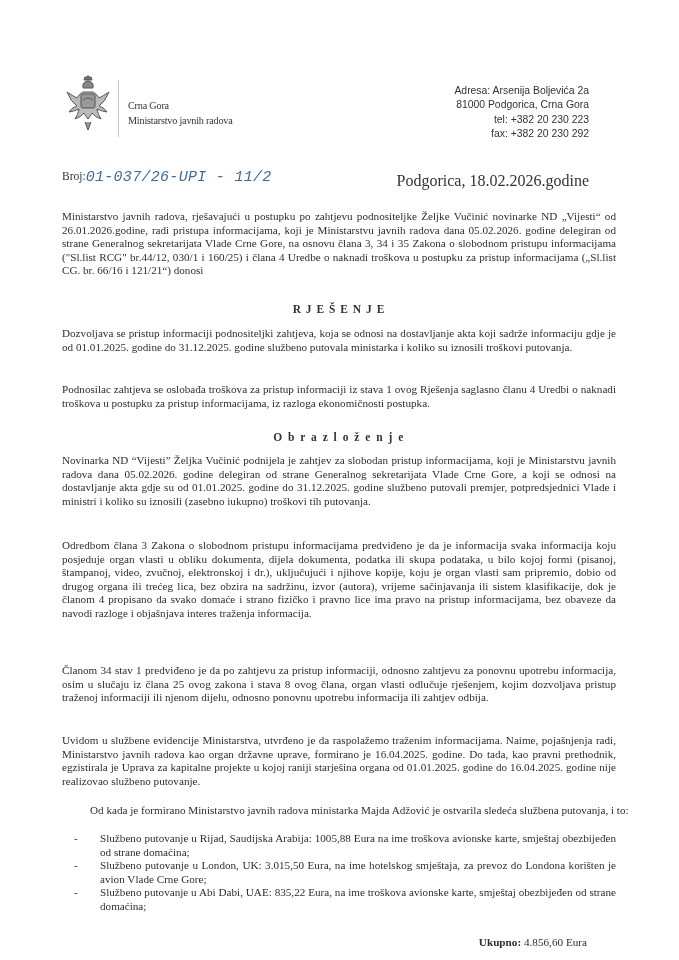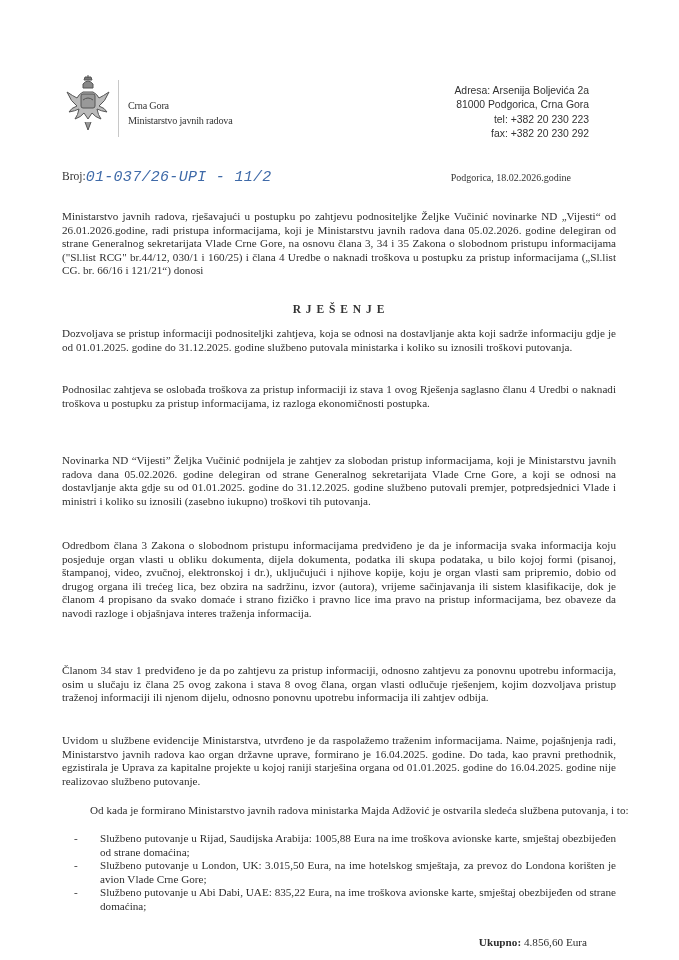--- a/index.html
+++ b/index.html
@@ -9,21 +9,21 @@
   .sans { font-family: "Liberation Sans", "DejaVu Sans", sans-serif; }
 
   .crest { position: absolute; left: 63px; top: 74px; width: 50px; height: 60px; }
   .divider-v { position: absolute; left: 118px; top: 80px; width: 1px; height: 57px; background: #c8c8c8; }
   .org { position: absolute; left: 128px; top: 98px; font-size: 10.2px; line-height: 15px; color: #333; letter-spacing: -0.2px; }
 
   .address { position: absolute; right: 90px; top: 84px; text-align: right; font-size: 10.4px; line-height: 14.3px; color: #333; }
 
   .broj { position: absolute; left: 62px; top: 168px; font-size: 11.5px; color: #333; }
   .broj .hand { font-family: Liberation Mono, monospace; font-style: italic; color: #3f6aa8; font-size: 15px; letter-spacing: 0.3px; position: relative; top: 1px; }
-  .dateline { position: absolute; right: 108px; top: 172px; font-size: 10px; color: #333; }
+  .dateline { position: absolute; right: 90px; top: 172px; font-size: 16px; color: #333; }
 
   .body { position: absolute; left: 62px; width: 554px; font-size: 11.15px; line-height: 13.6px; text-align: justify; color: #2e2e2e; }
   .body p { margin: 0; }
   .h-center { position: absolute; left: 62px; width: 554px; text-align: center; font-weight: bold; font-size: 11.5px; color: #333; }
   .list { position: absolute; left: 62px; width: 554px; font-size: 11.15px; line-height: 13.6px; color: #2e2e2e; }
   .li { position: relative; padding-left: 38px; text-align: justify; margin-bottom: 0; }
   .li .dash { position: absolute; left: 12px; top: 0; }
   .total { position: absolute; right: 92px; top: 939px; font-size: 11.2px; color: #2e2e2e; }
   .total b { font-weight: bold; margin-top: 22px; }
 </style>
@@ -67,20 +67,21 @@
 
   <div class="h-center serif" style="top:303px; letter-spacing:1px;">R J E Š E N J E</div>
 
   <div class="body serif" style="top:327px;">
     <p>Dozvoljava se pristup informaciji podnositeljki zahtjeva, koja se odnosi na dostavljanje akta koji sadrže informaciju gdje je od 01.01.2025. godine do 31.12.2025. godine službeno putovala ministarka i koliko su iznosili troškovi putovanja.</p>
   </div>
   <div class="body serif" style="top:383px;">
     <p>Podnosilac zahtjeva se oslobađa troškova za pristup informaciji iz stava 1 ovog Rješenja saglasno članu 4 Uredbi o naknadi troškova u postupku za pristup informacijama, iz razloga ekonomičnosti postupka.</p>
   </div>
 
+  <div class="h-center serif" style="top:431px; letter-spacing:1.5px;">O b r a z l o ž e n j e</div>
 
   <div class="body serif" style="top:454px;">
     <p>Novinarka ND “Vijesti” Željka Vučinić podnijela je zahtjev za slobodan pristup informacijama, koji je Ministarstvu javnih radova dana 05.02.2026. godine delegiran od strane Generalnog sekretarijata Vlade Crne Gore, a koji se odnosi na dostavljanje akta gdje su od 01.01.2025. godine do 31.12.2025. godine službeno putovali premjer, potpredsjednici Vlade i ministri i koliko su iznosili (zasebno iukupno) troškovi tih putovanja.</p>
   </div>
   <div class="body serif" style="top:539px;">
     <p>Odredbom člana 3 Zakona o slobodnom pristupu informacijama predviđeno je da je informacija svaka informacija koju posjeduje organ vlasti u obliku dokumenta, dijela dokumenta, podatka ili skupa podataka, u bilo kojoj formi (pisanoj, štampanoj, video, zvučnoj, elektronskoj i dr.), uključujući i njihove kopije, koju je organ vlasti sam pripremio, dobio od drugog organa ili trećeg lica, bez obzira na sadržinu, izvor (autora), vrijeme sačinjavanja ili sistem klasifikacije, dok je članom 4 propisano da svako domaće i strano fizičko i pravno lice ima pravo na pristup informacijama, bez obaveze da navodi razloge i objašnjava interes traženja informacija.</p>
   </div>
   <div class="body serif" style="top:664px;">
     <p>Članom 34 stav 1 predviđeno je da po zahtjevu za pristup informaciji, odnosno zahtjevu za ponovnu upotrebu informacija, osim u slučaju iz člana 25 ovog zakona i stava 8 ovog člana, organ vlasti odlučuje rješenjem, kojim dozvoljava pristup traženoj informaciji ili njenom dijelu, odnosno ponovnu upotrebu informacija ili zahtjev odbija.</p>
   </div>

